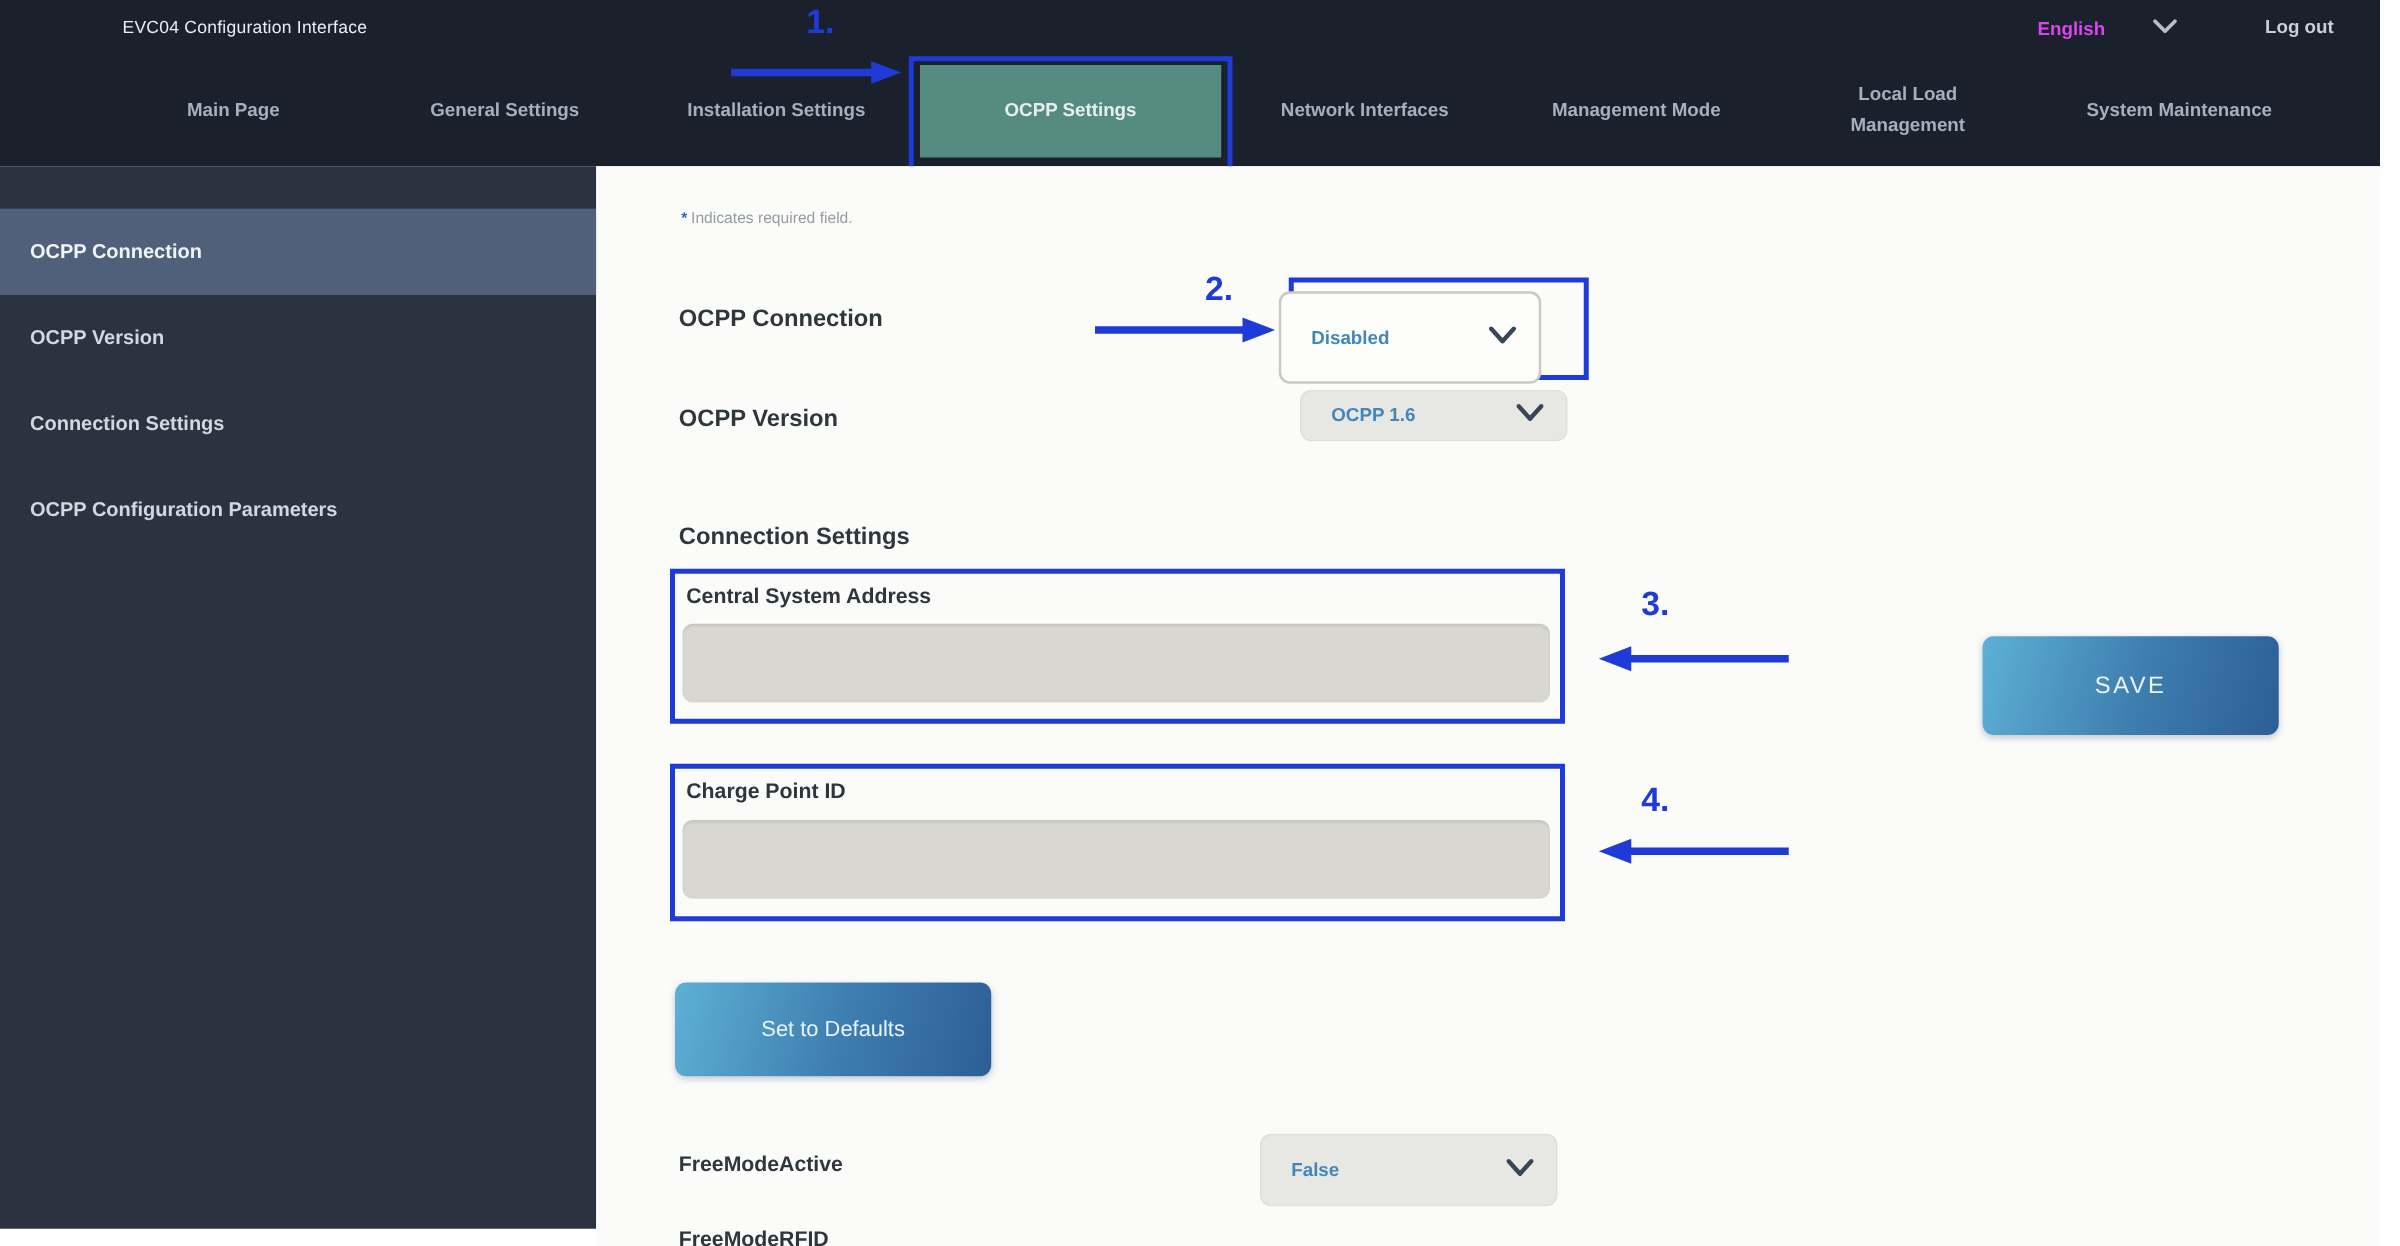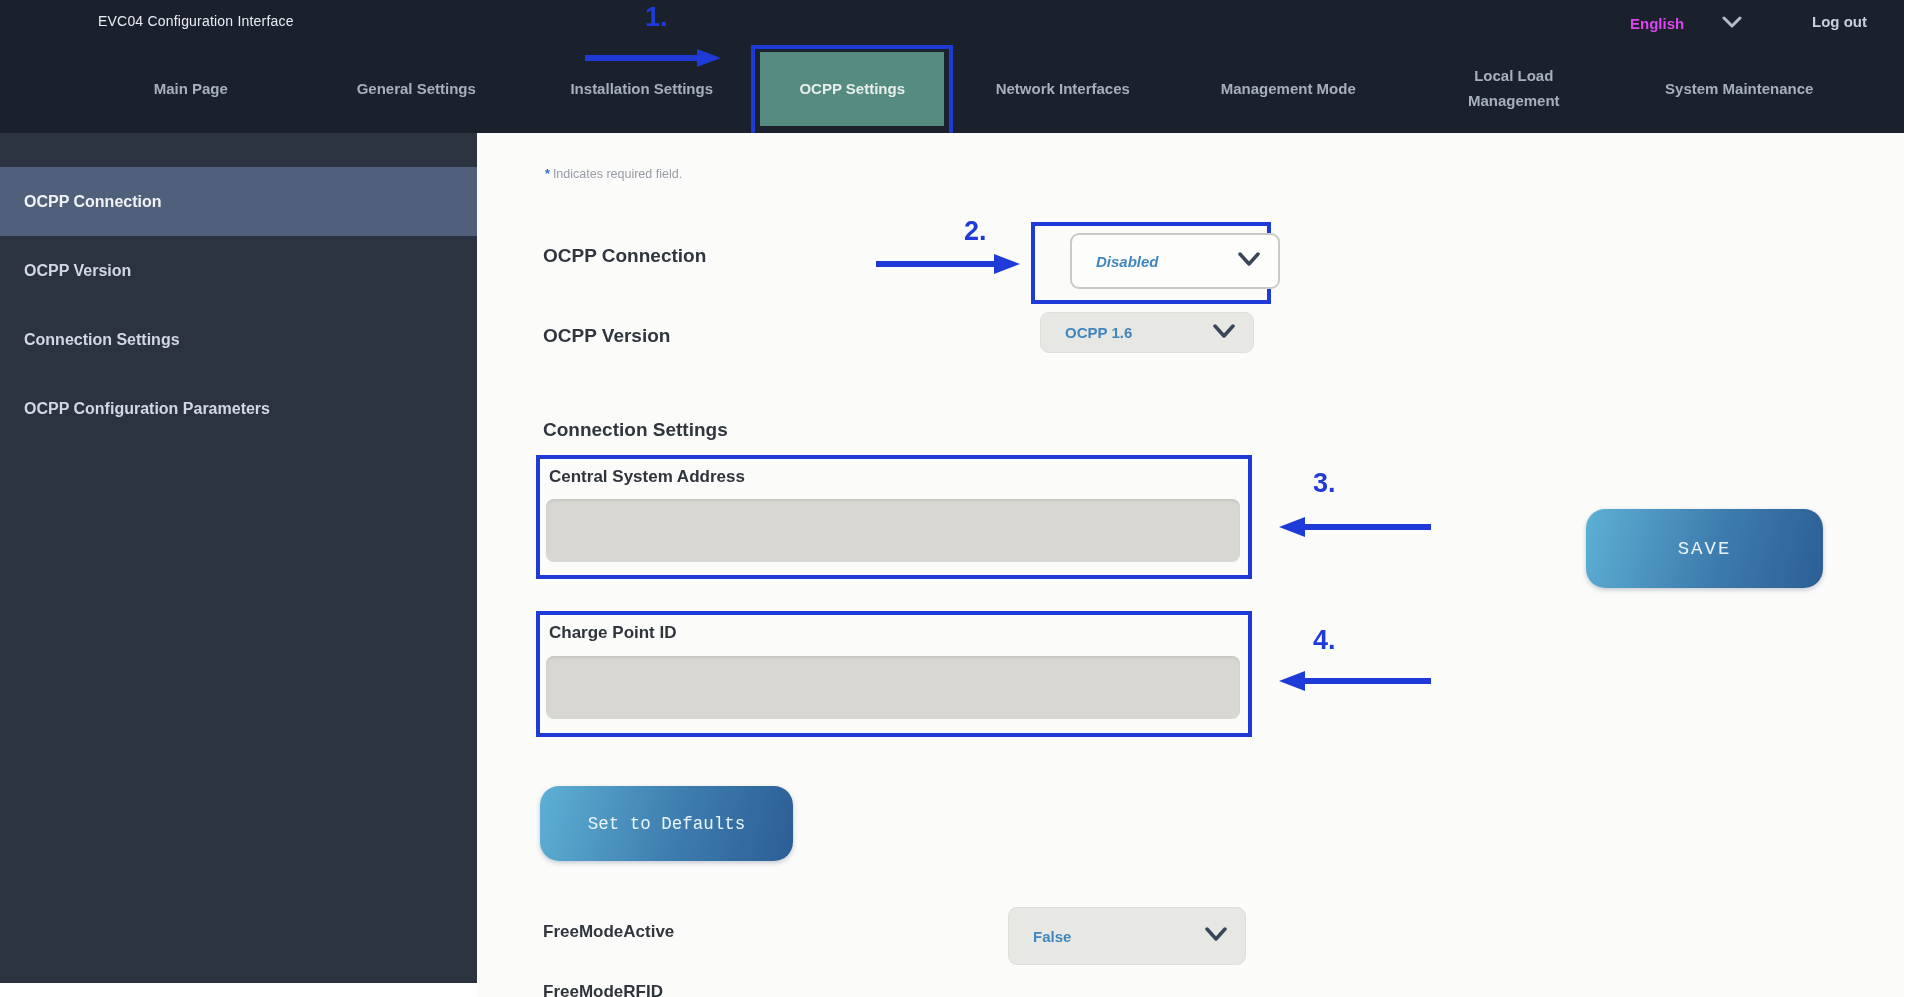--- a/index.html
+++ b/index.html
@@ -11,21 +11,21 @@
   .header { position:absolute; left:0; top:0; width:1904px; height:133px; background:#1b212c; }
   .title { position:absolute; left:98px; top:13px; font-size:14px; font-weight:400; color:#e9edf3; letter-spacing:.2px; }
   .lang { position:absolute; left:1630px; top:14px; display:flex; align-items:center; gap:38px; cursor:pointer; }
   .lang-label { font-size:15px; font-weight:600; color:#d946ef; }
   .logout { position:absolute; left:1812px; top:13px; font-size:15px; font-weight:600; color:#c9ced8; cursor:pointer; }
 
   .tabs { position:absolute; left:78px; right:52px; top:45px; height:88px; display:flex; align-items:center; }
   .tab { flex:1; text-align:center; font-size:15px; font-weight:600; color:#a6afbe; cursor:pointer; line-height:1.65; }
   .tab .wrap { display:inline-block; }
   .tab.narrow .wrap { max-width:112px; }
-  .tab.active { flex:0 0 auto; background:#568b82; color:#e7efec; padding:25px 39px; position:relative; margin:0 6px; }
+  .tab.active { flex:0 0 auto; background:#568b82; color:#e7efec; padding:25px 68px; position:relative; margin:0 6px; }
   .tab-annotation { position:absolute; left:-9px; right:-9px; top:-7px; bottom:-12px; border:4px solid #1e3bd8; pointer-events:none; }
 
   
   .step-num { position:absolute; font-size:27px; font-weight:700; color:#1e3bd8; font-family:"Liberation Sans",sans-serif; }
   .step1 { left:645px; top:2px; }
   .arrow { position:absolute; }
   .anno-box { position:absolute; border:4px solid #1e3bd8; pointer-events:none; }
 
   
   .sidebar { position:absolute; left:0; top:133px; width:477px; height:850px; background:#2c3340; padding-top:34px; }
@@ -42,23 +42,23 @@
 
   .dropdown { position:absolute; border-radius:9px; display:flex; align-items:center; justify-content:space-between; padding:0 18px 0 24px; cursor:pointer; }
   .dd-light { background:#fdfdfb; border:2px solid #c9cac4; }
   .dd-gray  { background:#e7e8e3; border:1px solid #dddfd9; }
   .dd-value { font-size:15px; font-weight:700; color:#4286bd; }
 
   .text-input { position:absolute; background:#d9d7d1; border:none; border-radius:8px; box-shadow:inset 0 2px 2px rgba(0,0,0,.08); font-size:16px; padding:0 14px; color:#3a3f46; }
 
   .box-label { position:absolute; font-size:17px; font-weight:700; color:#2f353c; }
 
-  .btn { position:absolute; border:none; border-radius:19px; color:#e9f4fb; cursor:pointer;
+  .btn { position:absolute; border:none; border-radius:9px; color:#e9f4fb; cursor:pointer;
          background:linear-gradient(105deg, #5db0d5 0%, #3d7cae 55%, #2c5e96 100%);
-         box-shadow:0 2px 5px rgba(30,60,100,.25); font-family:Liberation Mono, monospace; }
+         box-shadow:0 2px 5px rgba(30,60,100,.25); font-family:Liberation Sans, sans-serif; }
   .btn-save { left:1109px; top:376px; width:237px; height:79px; font-size:19px; letter-spacing:2px; font-weight:400; }
   .btn-defaults { left:63px; top:653px; width:253px; height:75px; font-size:17.5px; font-weight:400; }
 
   .clipped-label { position:absolute; left:66px; top:849px; font-size:17px; font-weight:700; color:#2f353c; }
 </style>
 </head>
 <body>
 
 <div class="page">
 
@@ -113,21 +113,21 @@
 
     <div class="field-label" style="left:66px; top:112px;">OCPP Connection</div>
     <div class="step-num" style="left:487px; top:83px;">2.</div>
     <div class="arrow" style="left:397px; top:120px;">
       <svg width="148" height="22" viewBox="0 0 148 22">
           <line x1="2" y1="11" x2="122" y2="11" stroke="#1e3bd8" stroke-width="6"></line>
           <polygon points="120,1 146,11 120,21" fill="#1e3bd8"></polygon>
         </svg>
     </div>
     <div class="anno-box" style="left:554px; top:89px; width:240px; height:82px;"></div>
-    <div class="dropdown dd-light" style="left:593px; top:100px; width:210px; height:56px;font-style:italic;">
+    <div class="dropdown dd-light" style="left:546px; top:100px; width:210px; height:74px;">
       <span class="dd-value">Disabled</span>
       <span>
         <svg width="22" height="14" viewBox="0 0 22 14">
             <polyline points="2,2 11,12 20,2" fill="none" stroke="#39465a" stroke-width="3.5" stroke-linecap="round" stroke-linejoin="round"></polyline>
           </svg>
       </span>
     </div>
 
     <div class="field-label" style="left:66px; top:192px;">OCPP Version</div>
     <div class="dropdown dd-gray" style="left:563px; top:179px; width:214px; height:41px;">

